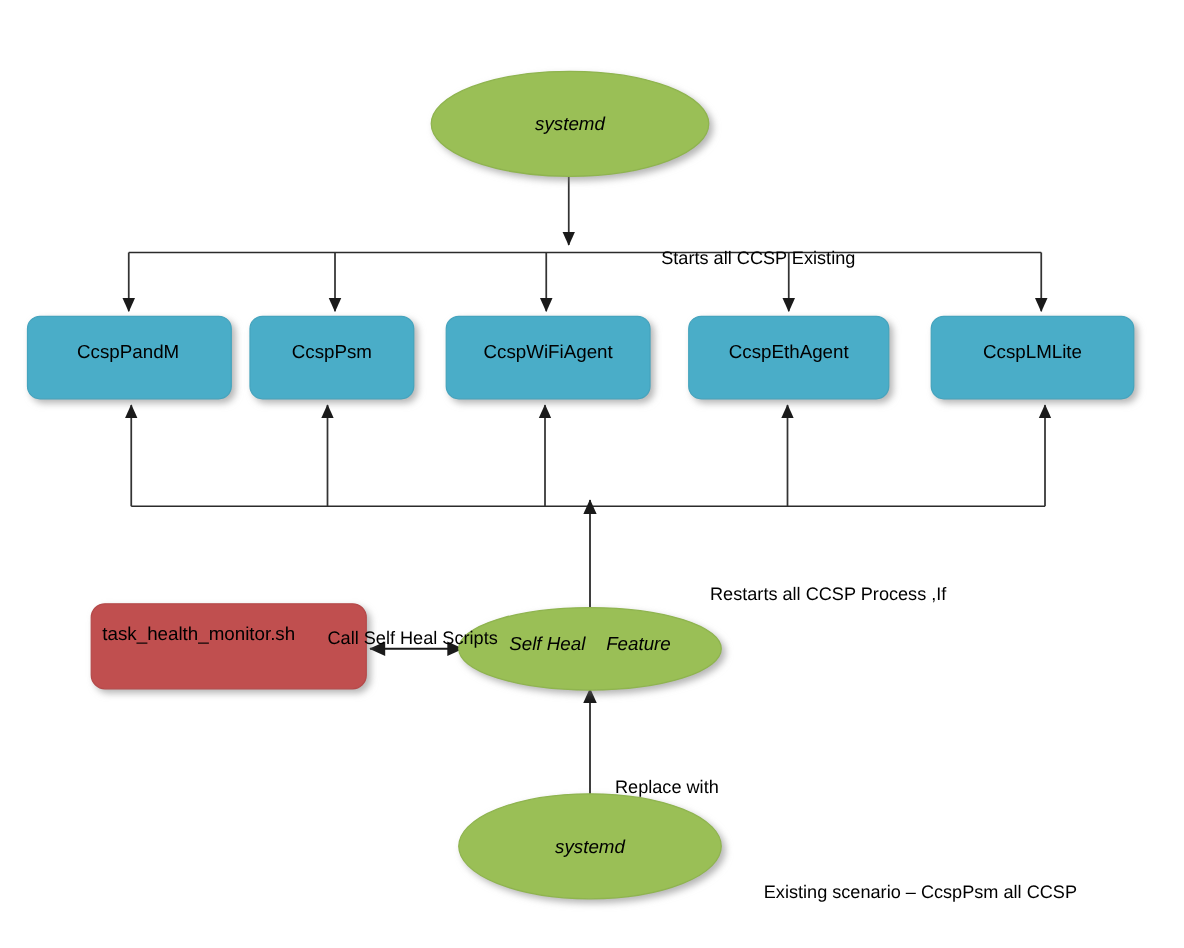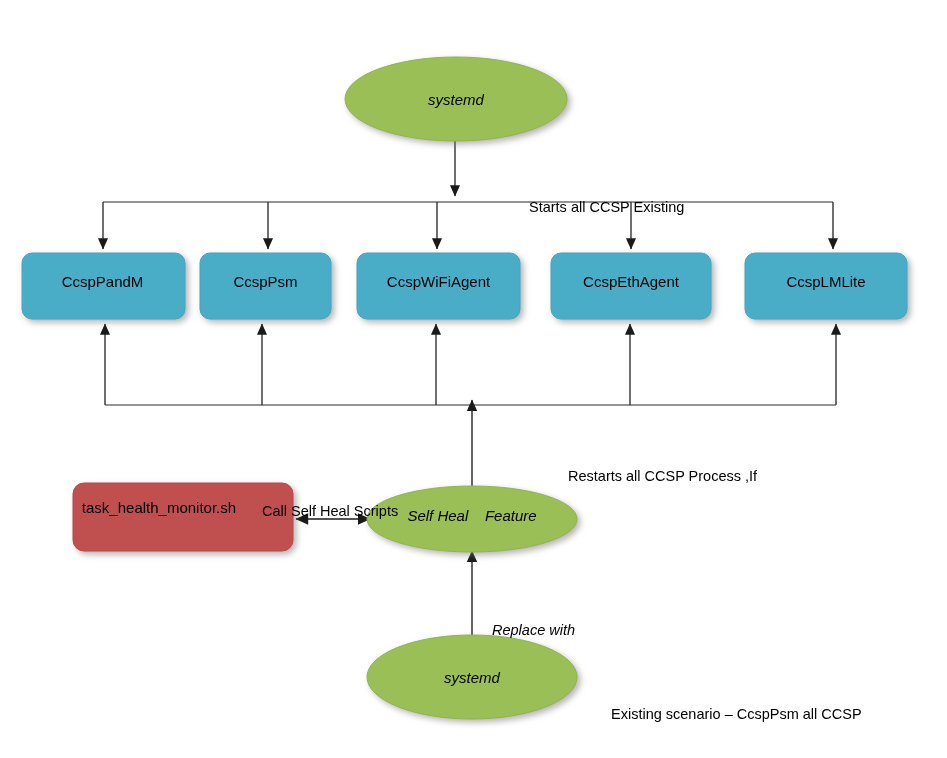--- a/index.html
+++ b/index.html
@@ -139,21 +139,21 @@
   </div>
 
   <div class="annot" style="left:529px; top:414px;margin-left:39px;">
     <div>Restarts all CCSP Process ,If</div>
   </div>
 
   <div class="annot" style="left:250px; top:449px;margin-left:12px;">
     <div>Call Self Heal Scripts</div>
   </div>
 
-  <div class="annot" style="left:492px; top:568px;font-style:italic;">
+  <div class="annot" style="left:492px; top:568px;">
     <div>Replace with</div>
   </div>
 
   <div class="annot" style="left:611px; top:652px;">
     <div>Existing scenario – CcspPsm all CCSP</div>
     
   </div>
 
 </div>
 

